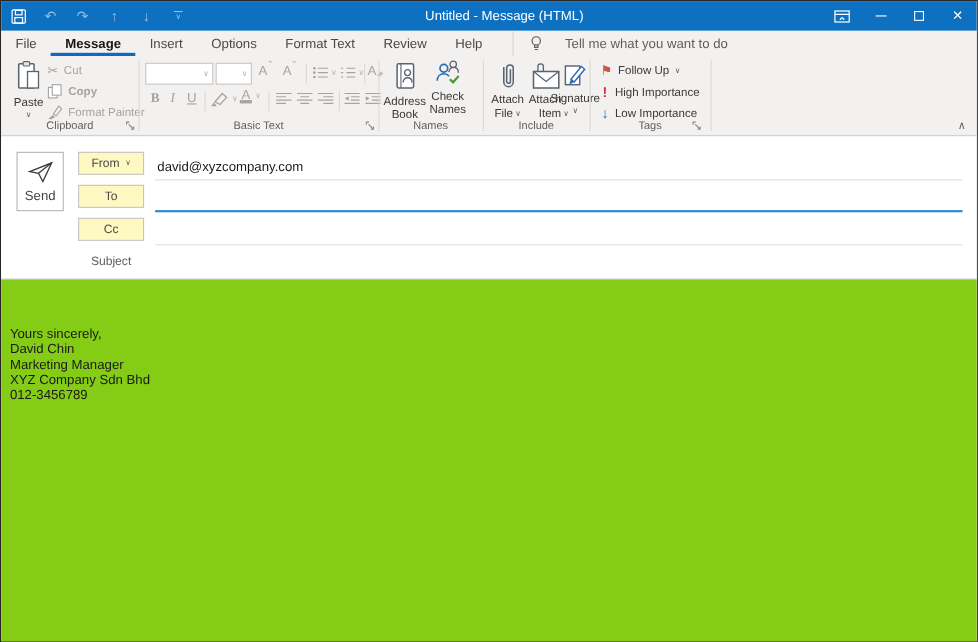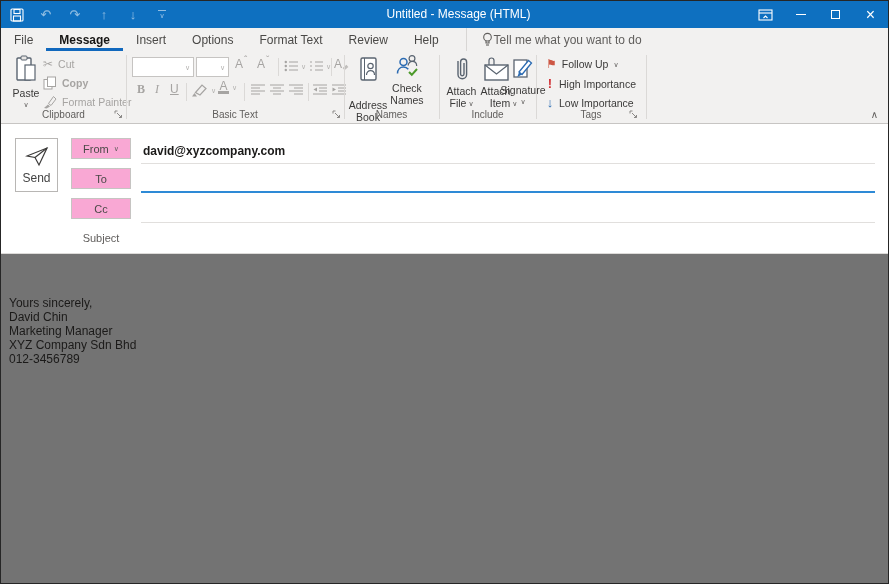--- a/index.html
+++ b/index.html
@@ -14,46 +14,46 @@
   .title { position:absolute; left:0; right:0; text-align:center; color:#fff; font-size:12px; line-height:27px;padding-left:28px; }
   .winctl { position:absolute; right:0; top:0; height:27px; display:flex; }
   .winctl .wbtn { width:35px; height:27px; display:flex; align-items:center; justify-content:center; color:#fff; }
   .maxbox { width:9px; height:9px; border:1px solid #fff; }
   .minline { width:10px; height:1px; background:#fff; }
 
   
   .tabrow { position:absolute; left:0; top:27px; right:0; height:23px; background:#f2f1f0; display:flex; align-items:stretch; }
   .tab { padding:0 13px; font-size:12px; color:#4a4947; display:flex; align-items:center; }
   .tab.active { color:#171615; font-weight:600; border-bottom:3px solid #1168bd; padding-top:3px; }
-  .tellme { display:flex; align-items:center; gap:0; margin-left:14px; padding-left:14px; border-left:1px solid #d8d6d4; color:#605e5c; font-size:12px; }
+  .tellme { display:flex; align-items:center; gap:20px; margin-left:14px; padding-left:14px; border-left:1px solid #d8d6d4; color:#605e5c; font-size:12px; }
 
   
   .ribbon { position:absolute; left:0; top:50px; right:0; height:73px; background:#f2f1f0; border-bottom:1px solid #c7c5c3; }
   .rib-vsep { position:absolute; top:4px; height:64px; width:1px; background:#dbd9d7; }
   .glabel { position:absolute; bottom:3px; font-size:10px; color:#605e5c; text-align:center; }
   .launcher { position:absolute; bottom:4px; width:9px; height:9px; }
   .smallrow { position:absolute; display:flex; align-items:center; gap:5px; font-size:10.5px; white-space:nowrap; }
   .dis { color:#a6a4a2; }
   .en { color:#3b3a39; }
   .bigbtn { position:absolute; display:flex; flex-direction:column; align-items:center; font-size:10.5px; color:#3b3a39; line-height:12px; text-align:center; }
   .chev { font-size:7px; line-height:7px; color:#605e5c; }
   .chev.dis { color:#b5b3b1; }
   .combo { position:absolute; height:20px; background:#fff; border:1px solid #c6c4c2; display:flex; align-items:center; justify-content:flex-end; padding:0 3px; }
   .minisep { position:absolute; width:1px; height:18px; background:#dbd9d7; }
   .abar { display:block; width:11px; height:3px; background:#a6a4a2; margin-top:-1px; }
 
   
   .chead { position:absolute; left:0; top:123px; right:0; height:130px; background:#fff; border-bottom:1px solid #dddbd9; }
   .sendbtn { position:absolute; left:14px; top:14px; width:43px; height:54px; border:1px solid #b8b6b4; background:#fff; display:flex; flex-direction:column; align-items:center; justify-content:center; gap:4px; font-size:12px; color:#444; }
-  .fldbtn { position:absolute; left:70px; width:60px; height:21px; border:1px solid #c6c4c2; background:#f9a8d4; display:flex; align-items:center; justify-content:center; gap:5px; font-size:11px; color:#4a4947; }
+  .fldbtn { position:absolute; left:70px; width:60px; height:21px; border:1px solid #c6c4c2; background:#fef9c3; display:flex; align-items:center; justify-content:center; gap:5px; font-size:11px; color:#4a4947; }
   .fline { position:absolute; left:140px; right:13px; height:26px; font-size:12px; color:#1b1a19; line-height:26px; padding-left:2px; }
   .subjlbl { position:absolute; left:70px; width:60px; top:108px; text-align:center; font-size:11px; color:#605e5c; }
 
   
-  .msgbody { position:absolute; left:0; top:253px; right:0; bottom:0; background:#737373; padding:42px 10px 10px 8px; }
+  .msgbody { position:absolute; left:0; top:253px; right:0; bottom:0; background:#84cc16; padding:42px 10px 10px 8px; }
   .msgbody p { font-size:12px; line-height:14px; color:#1b1a19; }
 
   svg { display:block; }
 </style>
 </head>
 <body>
 
 <div class="win">
 
   <div class="titlebar">
@@ -306,21 +306,21 @@
 
     <div class="bigbtn" style="left:349px; top:5px; width:36px;">
       <span>
         <svg width="22" height="27" viewBox="0 0 22 27">
             <rect x="4" y="2" width="15" height="22" rx="1.5" fill="#fff" stroke="#5a6470" stroke-width="1.4"></rect>
             <line x1="7.5" y1="2" x2="7.5" y2="24" stroke="#5a6470"></line>
             <circle cx="13.5" cy="10" r="2.7" fill="none" stroke="#5a6470" stroke-width="1.2"></circle>
             <path d="M9.5 19 c0-2.8 1.7-4.3 4-4.3 s4 1.5 4 4.3" fill="none" stroke="#5a6470" stroke-width="1.2"></path>
           </svg>
       </span>
-      <span style="margin-top:16px;">Address</span>
+      <span style="margin-top:3px;">Address</span>
       <span>Book</span>
     </div>
     <div class="bigbtn" style="left:386px; top:1px; width:40px;">
       <span>
         <svg width="27" height="27" viewBox="0 0 27 27">
             <circle cx="18" cy="6.5" r="2.9" fill="none" stroke="#5a6470" stroke-width="1.2"></circle>
             <path d="M14 13.5 c.6-2.8 2-4.2 4.2-4.2 2.7 0 4.5 1.9 4.5 4.8" fill="none" stroke="#5a6470" stroke-width="1.2"></path>
             <circle cx="9.5" cy="10" r="3.5" fill="none" stroke="#2b6bb2" stroke-width="1.5"></circle>
             <path d="M3.5 21.5 c0-4.2 2.7-6.5 6-6.5 2 0 3.7.9 4.8 2.3" fill="none" stroke="#2b6bb2" stroke-width="1.5"></path>
             <path d="M15 20 l2.8 2.8 L23 17" fill="none" stroke="#4c9a2a" stroke-width="2"></path>
@@ -414,21 +414,21 @@
       <span class="chev">∨</span>
     </div>
     <div class="fldbtn" style="top:44px;">
       <span>To</span>
     </div>
     <div class="fldbtn" style="top:74px;">
       <span>Cc</span>
     </div>
     <div class="subjlbl">Subject</div>
 
-    <div class="fline" style="top:14px; border-bottom:1px solid #e1dfdd;font-weight:bold;">
+    <div class="fline" style="top:14px; border-bottom:1px solid #e1dfdd;">
       <span>david@xyzcompany.com</span>
     </div>
     <div class="fline" style="top:43px; border-bottom:2px solid #2e8ad6;">
       <span></span>
     </div>
     <div class="fline" style="top:73px; border-bottom:1px solid #e1dfdd;">
       <span></span>
     </div>
     <div class="fline" style="top:103px;">
       <span></span>

